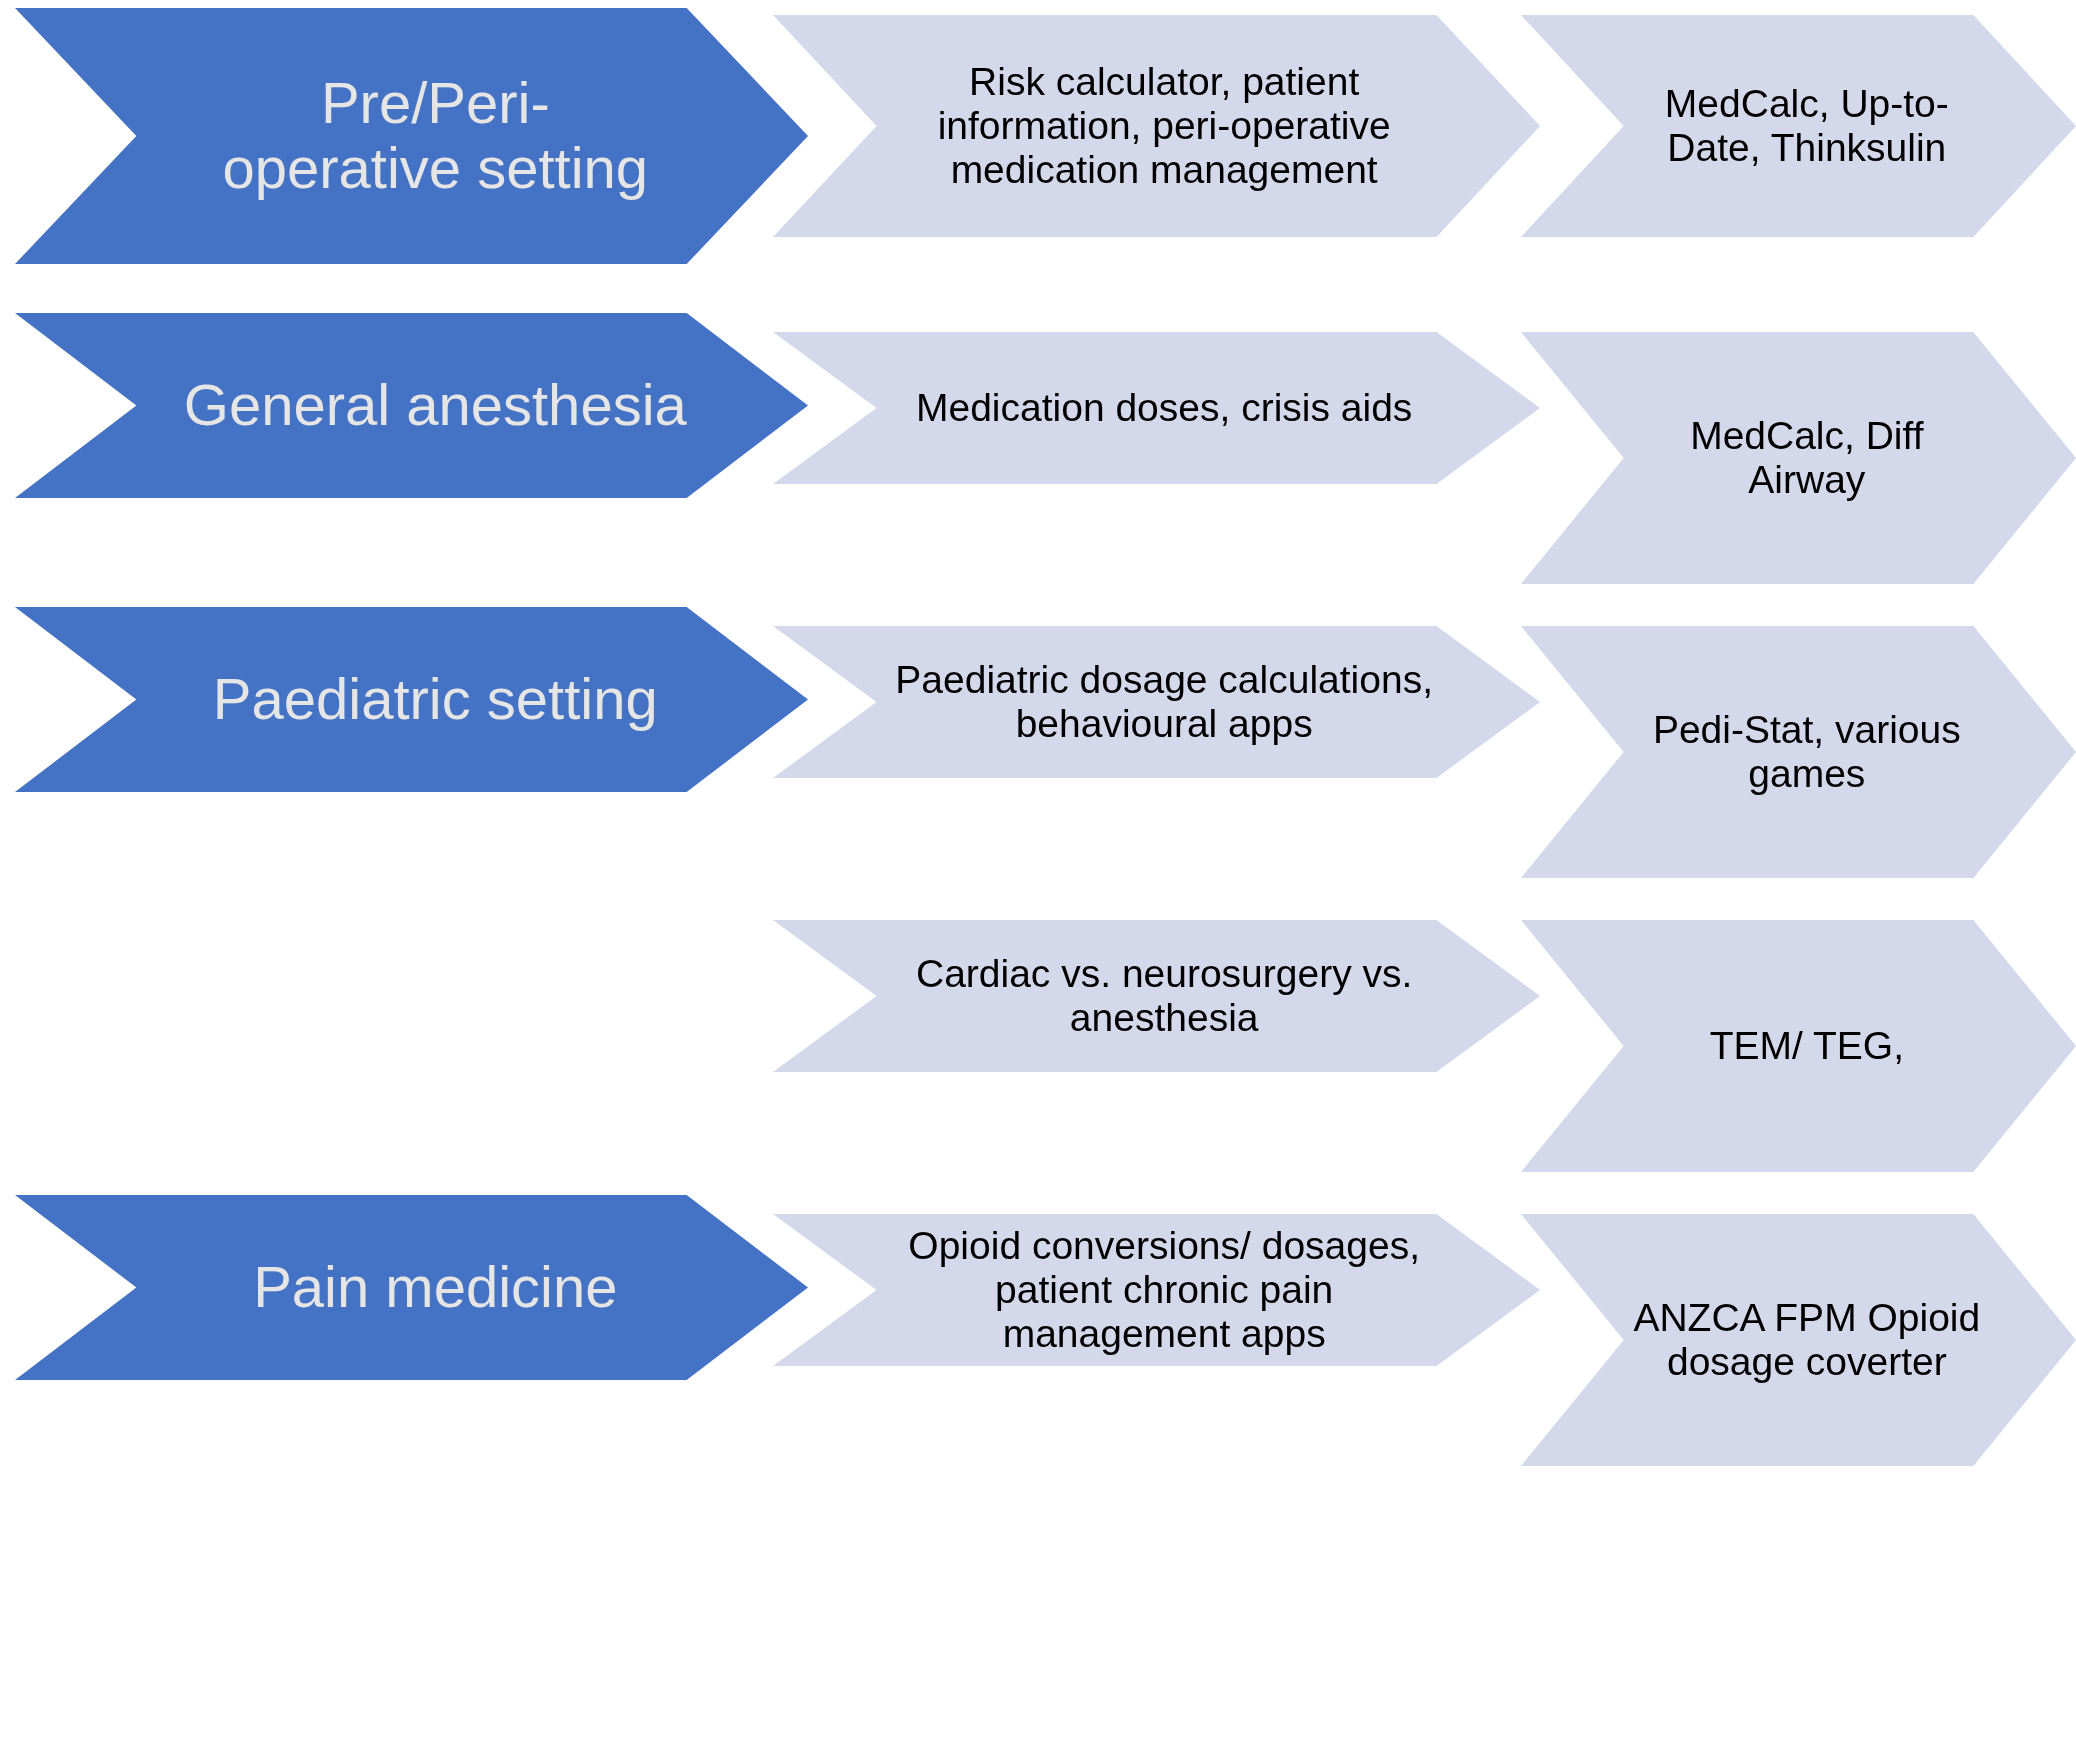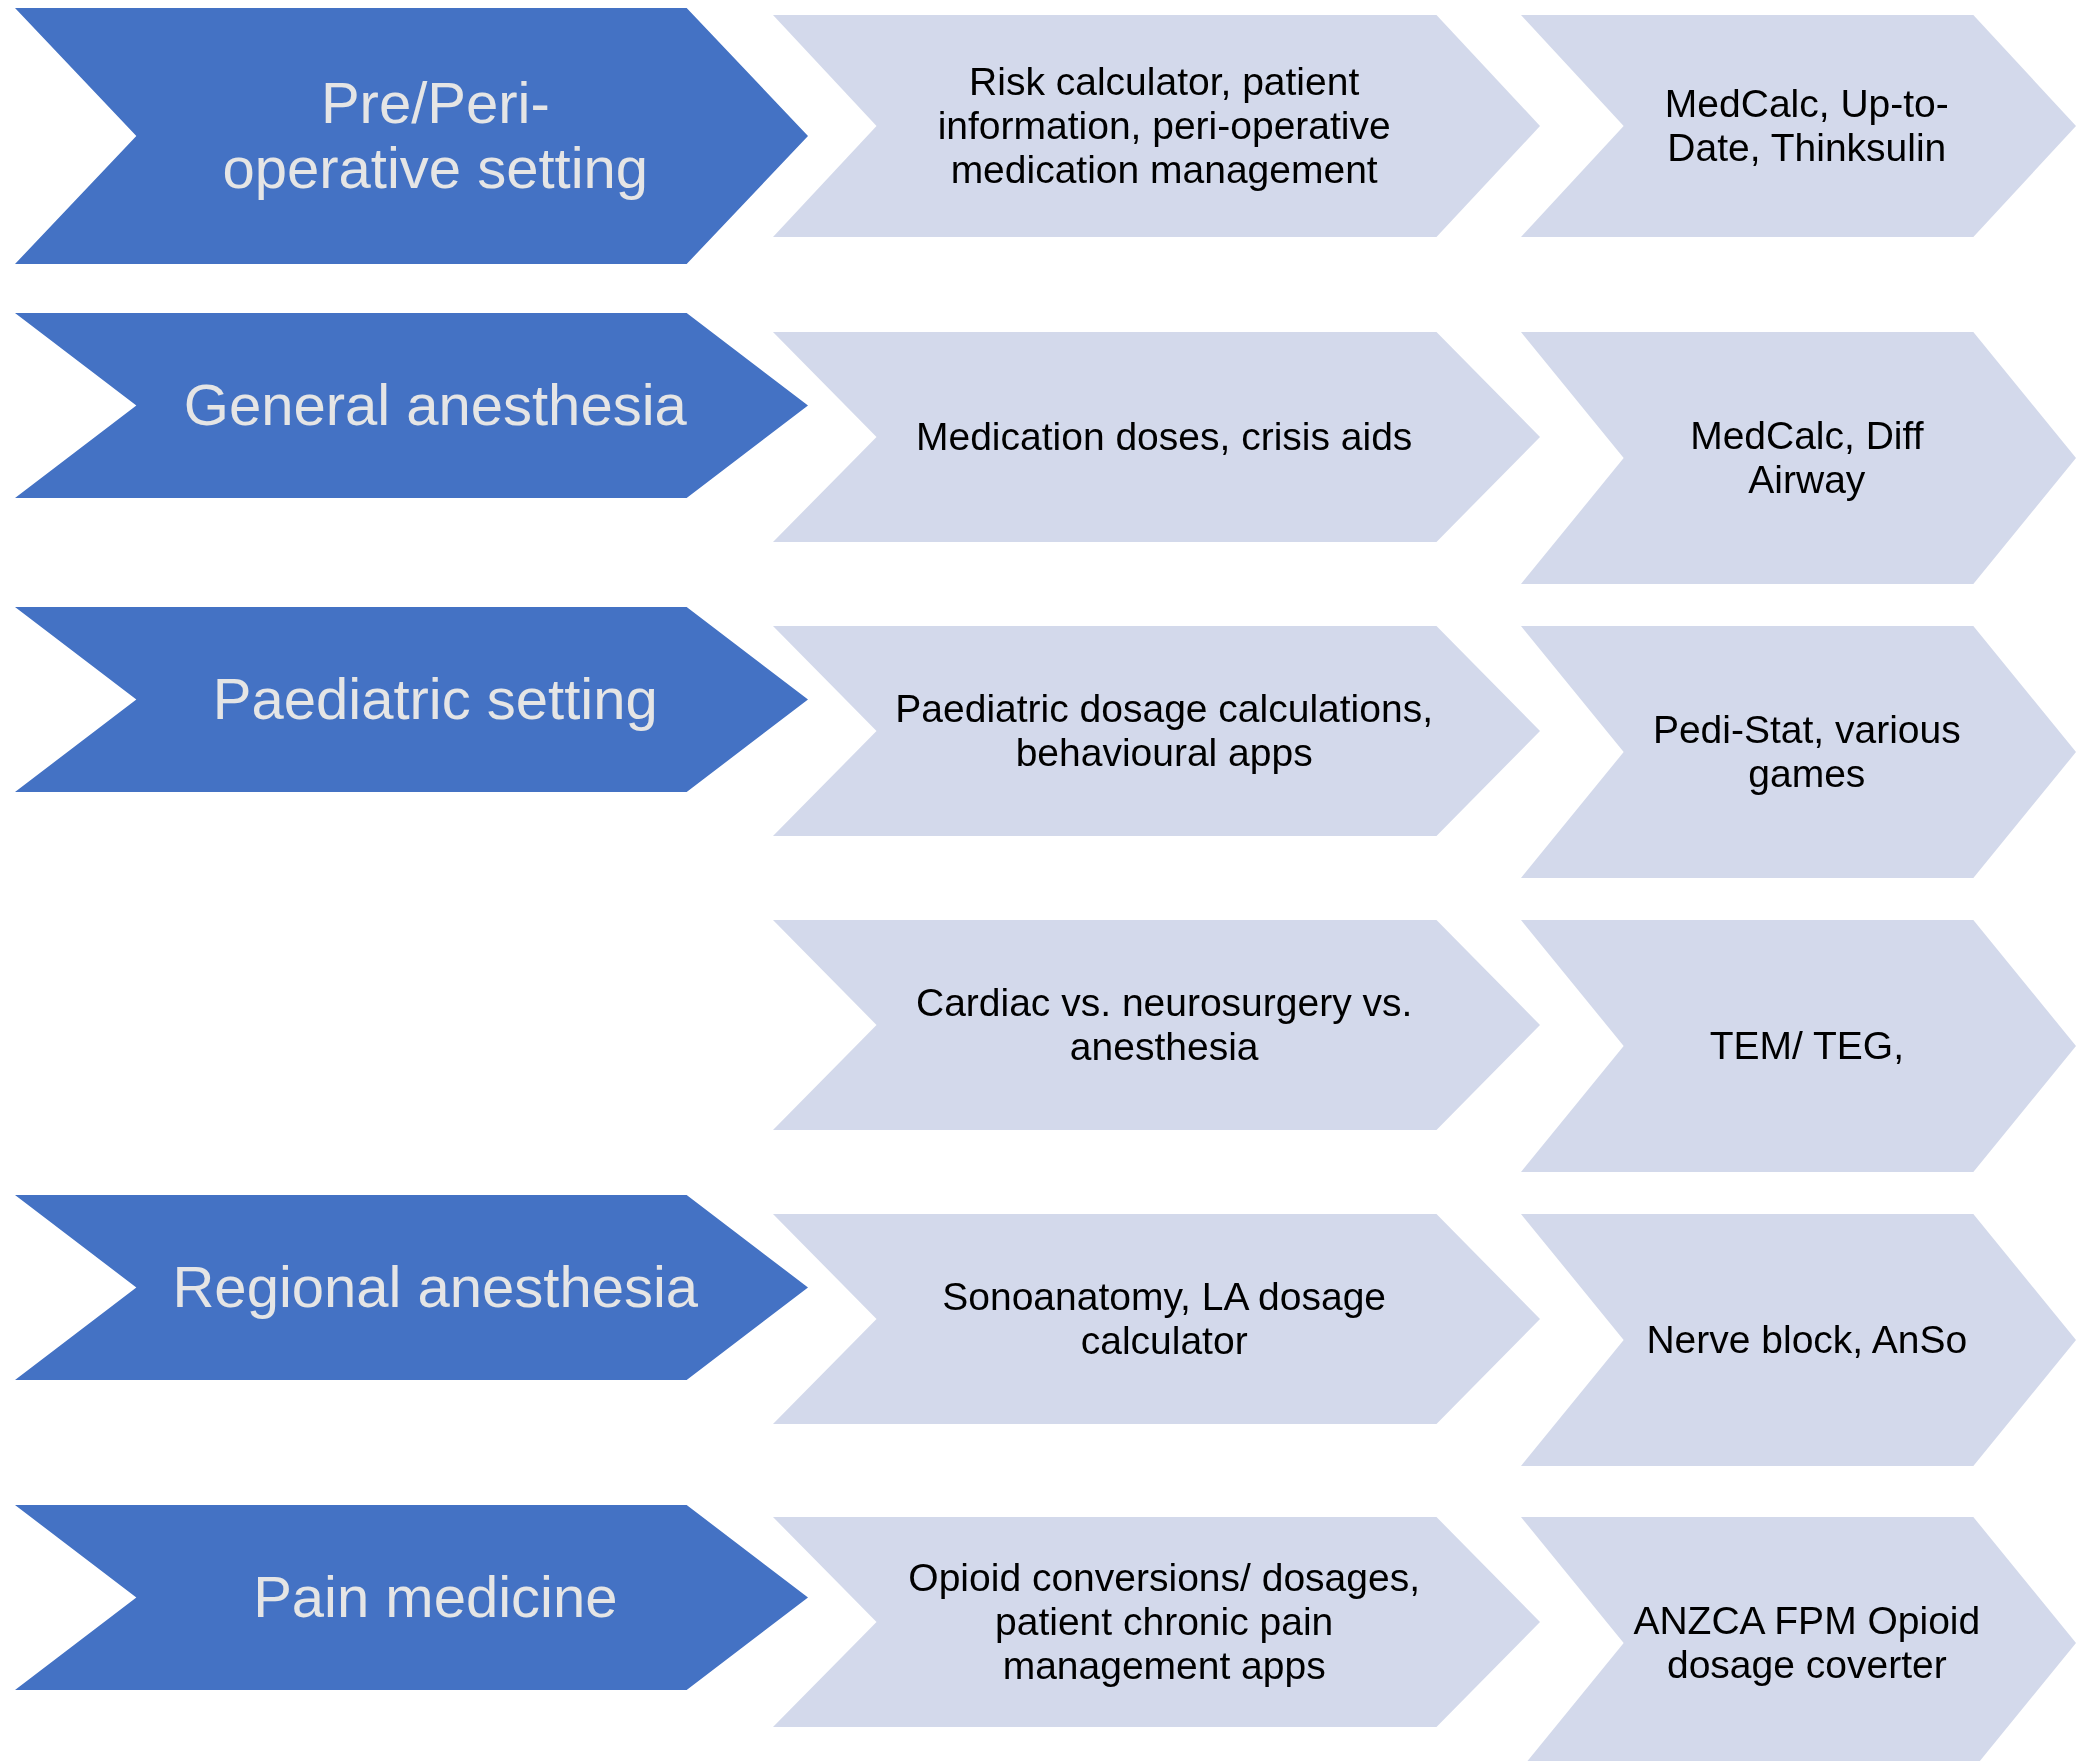--- a/index.html
+++ b/index.html
@@ -71,21 +71,21 @@
   }
   .chev-secondary .chev-label {
     color: #000000;
     font-size: 39px;
   }
 
   .chev-mid {
     left: 773px;
     top: 38px;
     width: 767px;
-    height: 210px;
+    height: 152px;
     clip-path: polygon(0% 0%, 86.5% 0%, 100% 50%, 86.5% 100%, 0% 100%, 13.5% 50%);
   }
   .chev-mid .chev-label {
     padding-left: 15%;
     padding-right: 13%;
   }
 
   .chev-end {
     left: 1521px;
     top: 38px;
@@ -151,31 +151,20 @@
 
   <div class="chev-row">
     <div class="chev chev-secondary chev-mid">
       <span class="chev-label">Cardiac vs. neurosurgery vs. anesthesia</span>
     </div>
     <div class="chev chev-secondary chev-end">
       <span class="chev-label">TEM/ TEG,</span>
     </div>
   </div>
 
-  <div class="chev-row">
-    <div class="chev chev-primary">
-      <span class="chev-label">Regional anesthesia</span>
-    </div>
-    <div class="chev chev-secondary chev-mid">
-      <span class="chev-label">Sonoanatomy, LA dosage calculator</span>
-    </div>
-    <div class="chev chev-secondary chev-end">
-      <span class="chev-label">Nerve block, AnSo</span>
-    </div>
-  </div>
 
   <div class="chev-row">
     <div class="chev chev-primary">
       <span class="chev-label">Pain medicine</span>
     </div>
     <div class="chev chev-secondary chev-mid">
       <span class="chev-label">Opioid conversions/ dosages, patient chronic pain management apps</span>
     </div>
     <div class="chev chev-secondary chev-end">
       <span class="chev-label">ANZCA FPM Opioid dosage coverter</span>

